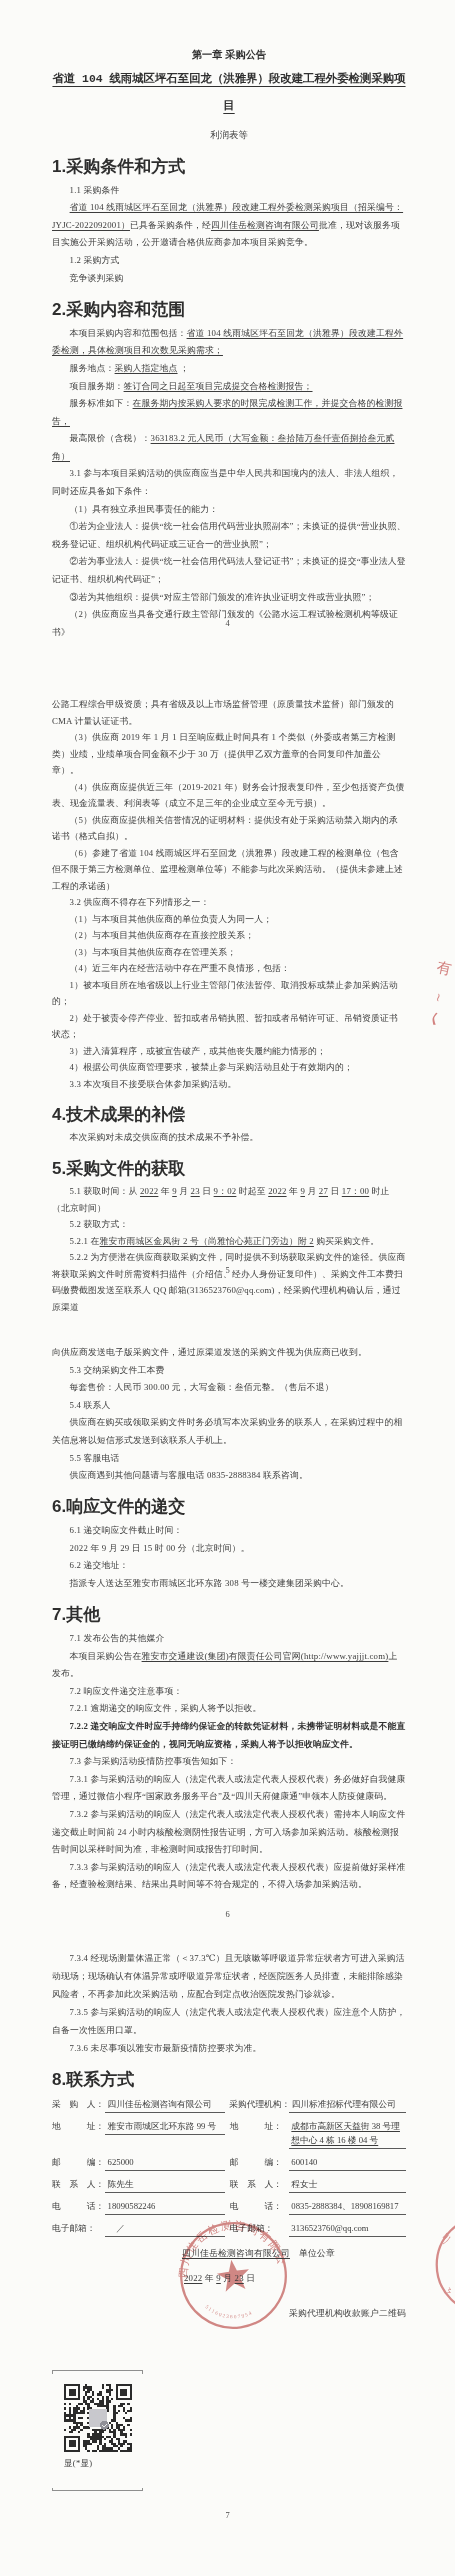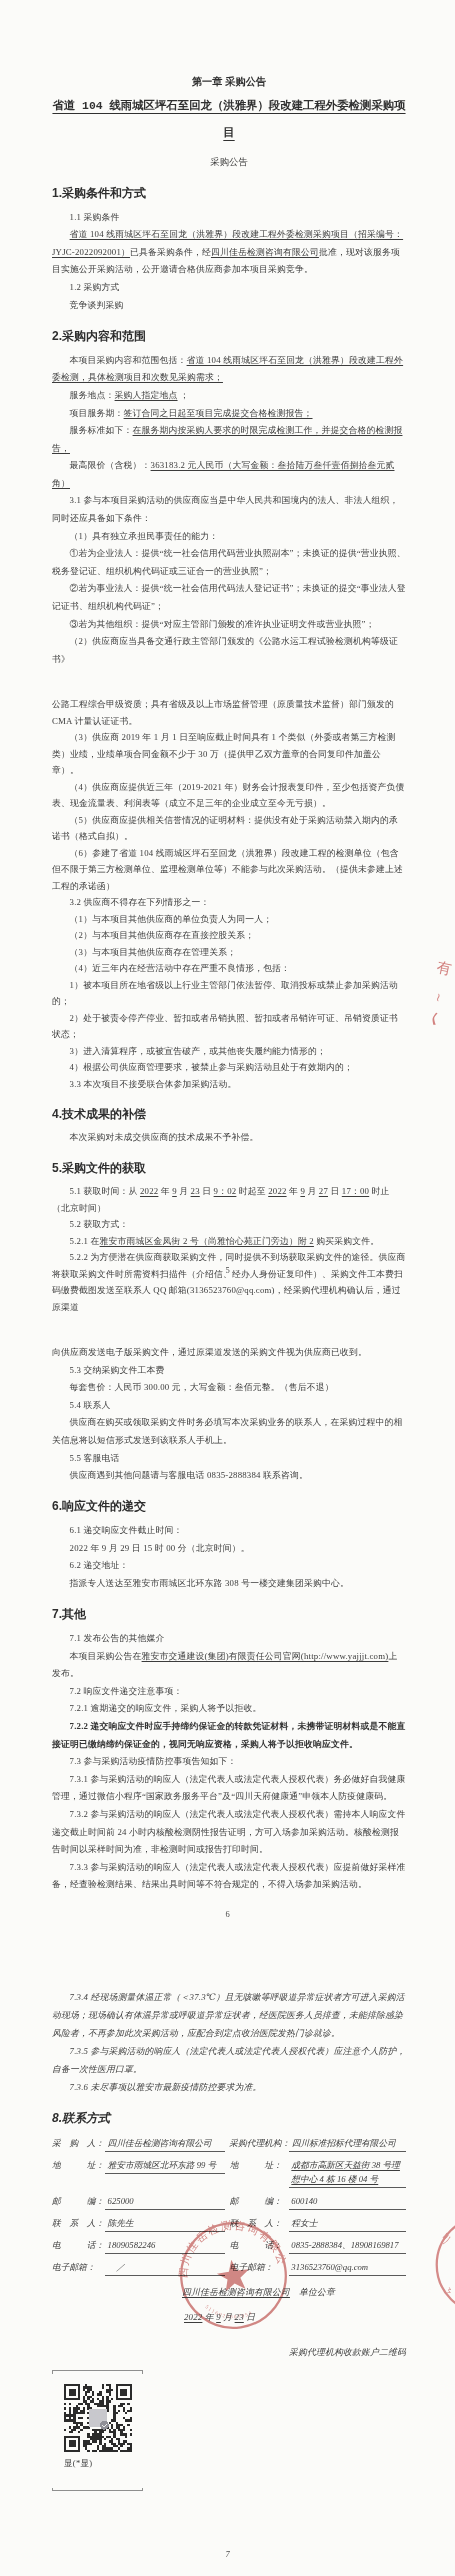--- a/index.html
+++ b/index.html
@@ -17,21 +17,21 @@
   }
   .doctitle{
     text-align:center;font-family:Liberation Mono, monospace;
     font-weight:bold;font-size:11.4px;line-height:27px;color:#303030;
     text-decoration:underline;text-underline-offset:4px;text-decoration-thickness:0.9px;
     margin-top:3.4px;
   }
   .subtitle{text-align:center;font-size:9.4px;margin-top:6.8px;line-height:17px;}
   .sect{
     font-family:"Liberation Sans","DejaVu Sans",sans-serif;font-weight:bold;
-    font-size:12px;color:#2e2e2e;margin:13.7px 0 6.8px 0;line-height:17px;
+    font-size:17px;color:#2e2e2e;margin:13.7px 0 6.8px 0;line-height:17px;
   }
   p.para{margin:0;font-size:8.8px;line-height:var(--lh,17.6px);text-indent:2em;letter-spacing:0.2px;}
   p.para.ni{text-indent:0;}
   p.para.b{font-weight:bold;color:#333;}
   .u{text-decoration:underline;text-underline-offset:2.3px;text-decoration-thickness:0.6px;}
   .pagenum{position:absolute;left:0;width:100%;text-align:center;font-size:8.5px;color:#4a4a4a;}
   
   .contacts{margin-top:9px;font-size:8.7px;}
   .crow{display:flex;align-items:flex-start;margin-bottom:5.7px;line-height:14.2px;}
   .cl{white-space:pre;}
@@ -57,24 +57,24 @@
   .bracket::after{right:0;}
   .bracket.up::before,.bracket.up::after{top:-3.4px;}
   #qr-wrap{position:absolute;left:64px;top:2384px;width:68px;}
   #qr-cap{margin-top:5.7px;font-size:8.5px;color:#3c3c3c;letter-spacing:0.3px;}
 </style>
 </head>
 <body>
 
 <div id="doc-root">
     <section class="page" style="top: 0px; height: 672px;">
-      <div class="content" style="padding-top: 74px; --lh: 17.6px;">
+      <div class="content" style="padding-top: 47px; --lh: 17.6px;">
         <div class="chapter">第一章  采购公告</div>
         <div class="doctitle">省道 104 线雨城区坪石至回龙（洪雅界）段改建工程外委检测采购项目</div>
-        <div class="subtitle">采购公告</div>
+        <div class="subtitle">利润表等</div>
         <div class="sect">1.采购条件和方式</div>
         <p class="para">1.1 采购条件</p>
         <p class="para"><span class="u">省道 104 线雨城区坪石至回龙（洪雅界）段改建工程外委检测采购项目（招采编号：JYJC-2022092001）</span><span>已具备采购条件，经</span><span class="u">四川佳岳检测咨询有限公司</span><span>批准，现对该服务项目实施公开采购活动，公开邀请合格供应商参加本项目采购竞争。</span></p>
         <p class="para">1.2 采购方式</p>
         <p class="para">竞争谈判采购</p>
         <div class="sect">2.采购内容和范围</div>
         <p class="para"><span>本项目采购内容和范围包括：</span><span class="u">省道 104 线雨城区坪石至回龙（洪雅界）段改建工程外委检测，具体检测项目和次数见采购需求；</span></p>
         <p class="para"><span>服务地点：</span><span class="u">采购人指定地点</span><span> ；</span></p>
         <p class="para"><span>项目服务期：</span><span class="u">签订合同之日起至项目完成提交合格检测报告；</span></p>
         <p class="para"><span>服务标准如下：</span><span class="u">在服务期内按采购人要求的时限完成检测工作，并提交合格的检测报告，</span></p>
@@ -135,21 +135,21 @@
         <p class="para">7.2 响应文件递交注意事项：</p>
         <p class="para">7.2.1 逾期递交的响应文件，采购人将予以拒收。</p>
         <p class="para b">7.2.2 递交响应文件时应手持缔约保证金的转款凭证材料，未携带证明材料或是不能直接证明已缴纳缔约保证金的，视同无响应资格，采购人将予以拒收响应文件。</p>
         <p class="para">7.3 参与采购活动疫情防控事项告知如下：</p>
         <p class="para">7.3.1 参与采购活动的响应人（法定代表人或法定代表人授权代表）务必做好自我健康管理，通过微信小程序“国家政务服务平台”及“四川天府健康通”申领本人防疫健康码。</p>
         <p class="para">7.3.2 参与采购活动的响应人（法定代表人或法定代表人授权代表）需持本人响应文件递交截止时间前 24 小时内核酸检测阴性报告证明，方可入场参加采购活动。核酸检测报告时间以采样时间为准，非检测时间或报告打印时间。</p>
         <p class="para">7.3.3 参与采购活动的响应人（法定代表人或法定代表人授权代表）应提前做好采样准备，经查验检测结果、结果出具时间等不符合规定的，不得入场参加采购活动。</p>
       </div>
       <div class="pagenum" style="top: 605px;">6</div>
     </section>
-    <section class="page" style="top: 1947px; height: 629px; font-style: italic;">
+    <section class="page" style="top: 1908px; height: 629px;">
       <div class="content" style="padding-top: 41px; --lh: 18px;">
         <p class="para">7.3.4 经现场测量体温正常（＜37.3℃）且无咳嗽等呼吸道异常症状者方可进入采购活动现场；现场确认有体温异常或呼吸道异常症状者，经医院医务人员排查，未能排除感染风险者，不再参加此次采购活动，应配合到定点收治医院发热门诊就诊。</p>
         <p class="para">7.3.5 参与采购活动的响应人（法定代表人或法定代表人授权代表）应注意个人防护，自备一次性医用口罩。</p>
         <p class="para">7.3.6 未尽事项以雅安市最新疫情防控要求为准。</p>
         <div class="sect">8.联系方式</div>
         <div class="contacts">
           <div class="crow">
             <span class="cl l">采　购　人：</span>
             <span class="cv lval">四川佳岳检测咨询有限公司</span>
             <span class="cl r">采购代理机构：</span>

